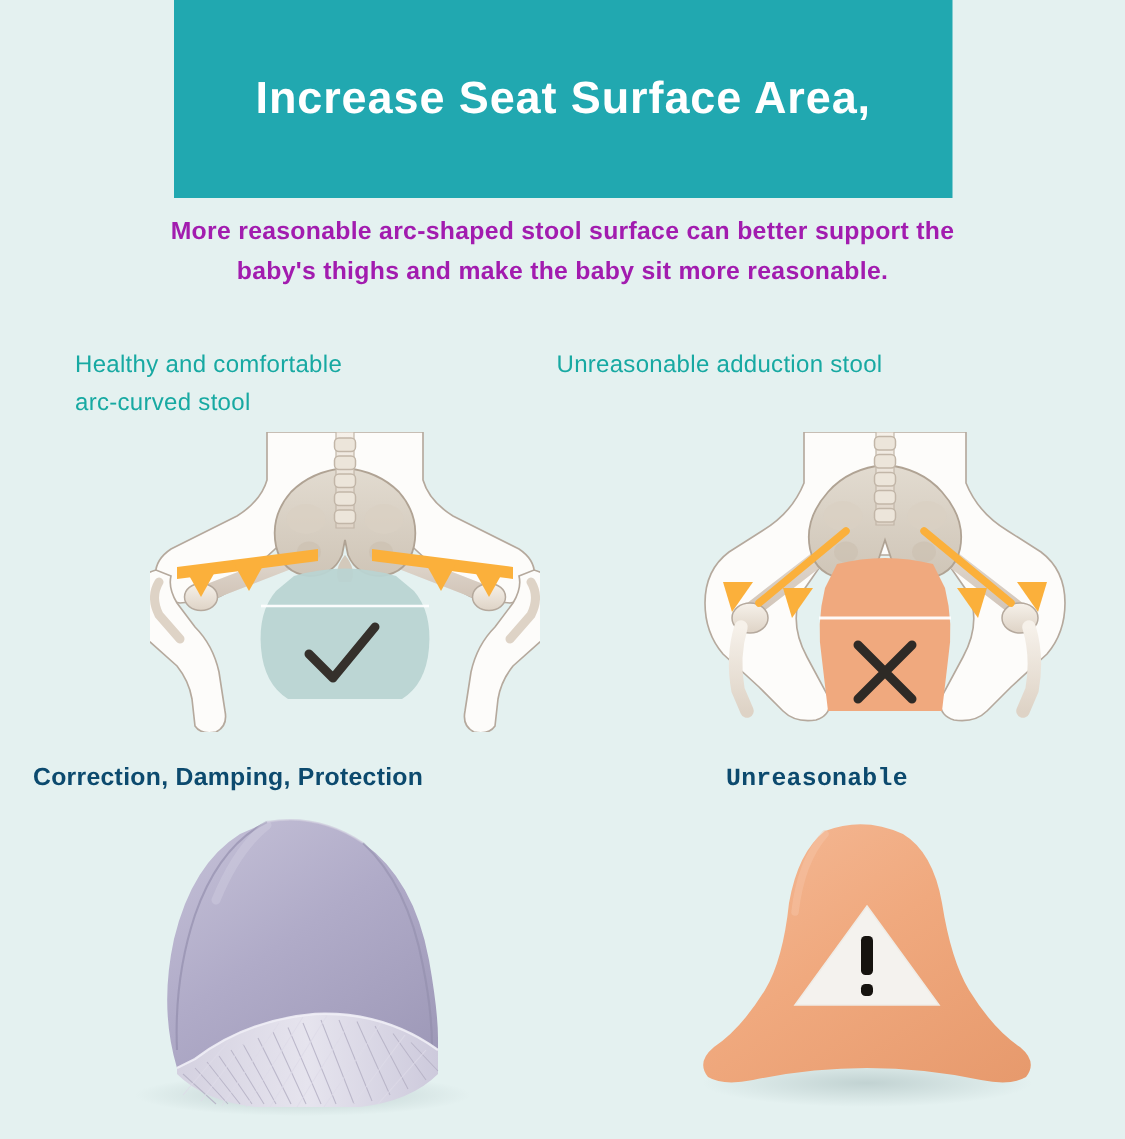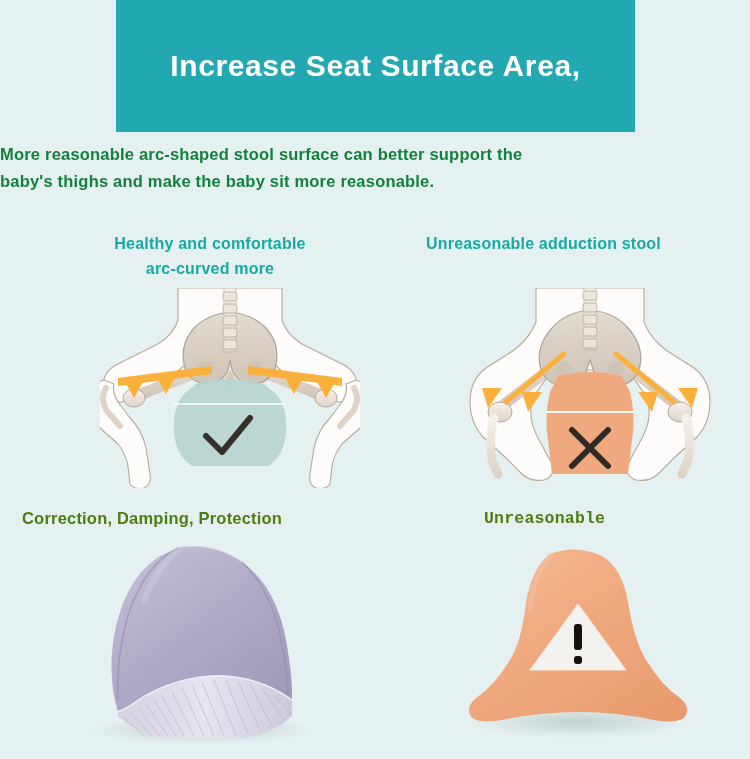--- a/index.html
+++ b/index.html
@@ -25,44 +25,44 @@
     font-weight:bold;
     letter-spacing:.6px;
     line-height:44px;
     text-align:center;
     white-space:nowrap;
   }
 
   
   .subtitle{
     position:absolute;left:0;top:141px;width:750px;
-    color:#15803d;
+    text-align:center;
+    color:#a21caf;
     font-size:16.5px;
     font-weight:bold;
     line-height:27px;
     letter-spacing:.2px;
   }
 
   
   .cap{
     position:absolute;
     color:#17a9a2;
     font-size:16px;
-    font-weight:bold;
+    font-weight:normal;
     line-height:25px;
-    text-align:center;
     letter-spacing:.2px;
   }
   .cap-left{left:50px;top:231px;width:320px;}
   .cap-right{left:371px;top:231px;width:345px;}
 
   
   .cap2{
     position:absolute;
-    color:#4d7c0f;
+    color:#0c4a6e;
     font-size:16.5px;
     font-weight:bold;
     letter-spacing:.2px;
     white-space:nowrap;
   }
   .cap2-left{left:22px;top:509px;}
   .cap2-right{left:484px;top:509px;font-family:Liberation Mono, monospace;}
 
   
   .illus{position:absolute;}
@@ -85,21 +85,21 @@
     <div class="banner-line">Increase Seat Surface Area,</div>
   </div>
 
   <div class="subtitle">
     <div>More reasonable arc-shaped stool surface can better support the</div>
     <div>baby's thighs and make the baby sit more reasonable.</div>
   </div>
 
   <div class="cap cap-left">
     <div>Healthy and comfortable</div>
-    <div>arc-curved more</div>
+    <div>arc-curved stool</div>
   </div>
   <div class="cap cap-right">
     <div>Unreasonable adduction stool</div>
   </div>
 
   <div class="illus illus-left">
     <svg viewBox="0 0 260 200" width="260" height="200" xmlns="http://www.w3.org/2000/svg">
       <defs>
         <linearGradient id="boneG" x1="0" y1="0" x2="0" y2="1">
           <stop offset="0%" stop-color="#f6f1ea"></stop>

